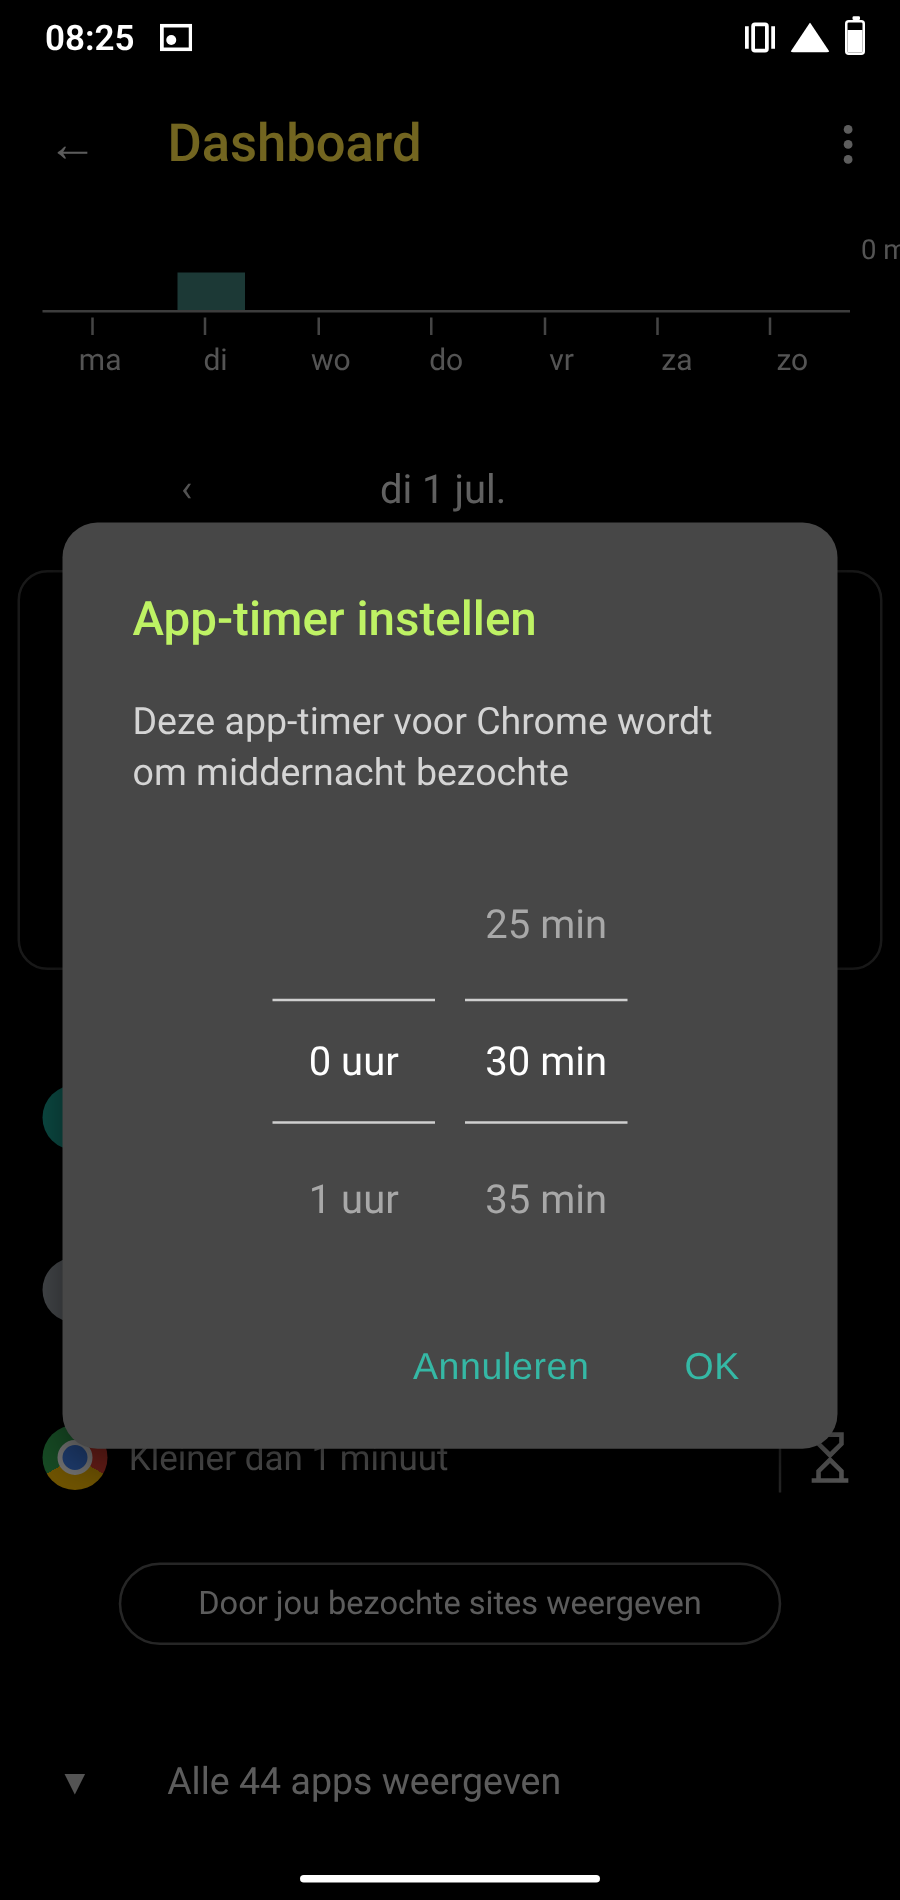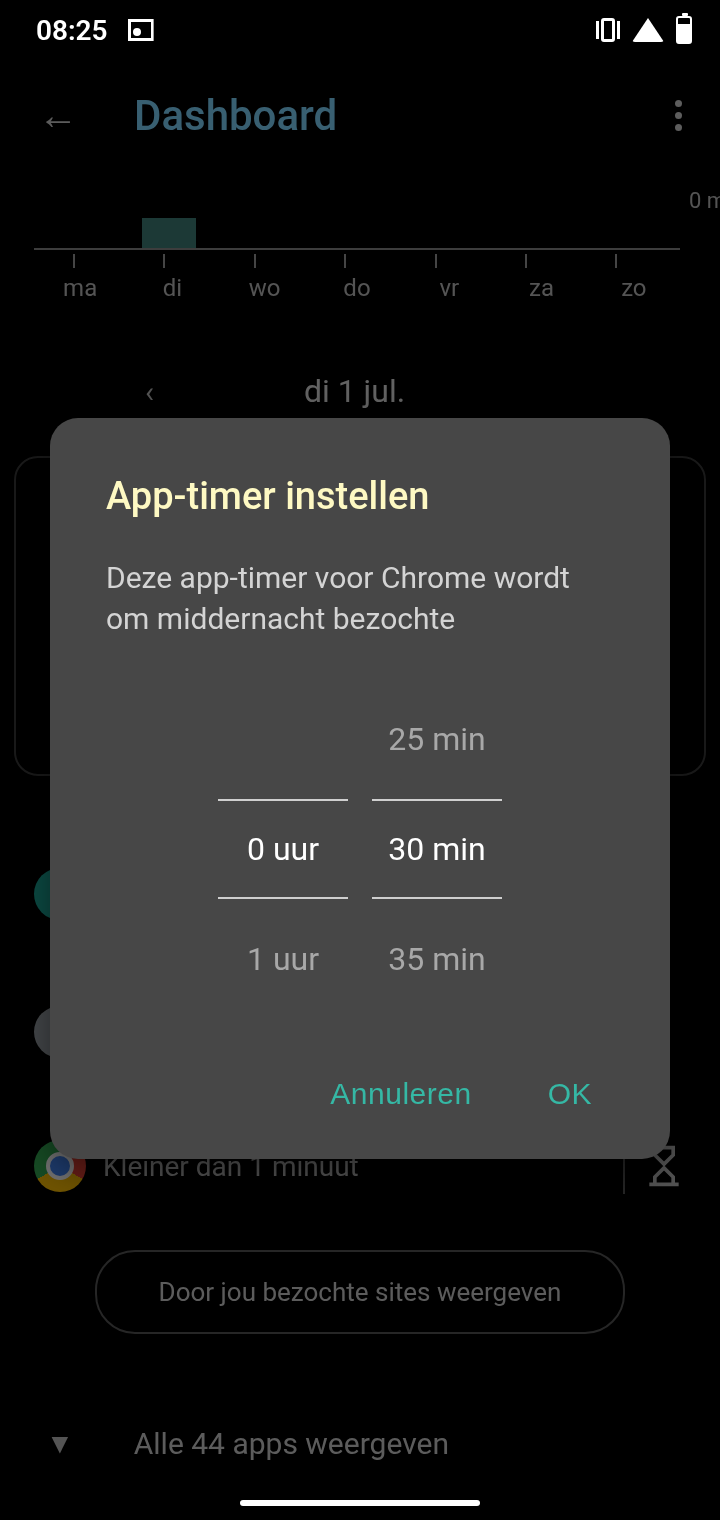--- a/index.html
+++ b/index.html
@@ -49,21 +49,21 @@
   
   .bg {
     position:absolute; inset:0; top:60px;
     filter: brightness(0.45);
     pointer-events:none;
   }
   .appbar {
     height:110px; display:flex; align-items:center; padding:0 24px;
   }
   .back-arrow{font-size:40px;color:#ccc;padding:10px 14px;}
-  .appbar-title{font-size:42px;font-weight:500;color:#7dd3fc;margin-left:42px;flex:1;}
+  .appbar-title{font-size:42px;font-weight:500;color:#fde047;margin-left:42px;flex:1;}
   .kebab{font-size:34px;color:#cfcfcf;padding:10px 14px;letter-spacing:0;}
   .kebab-dot{width:7px;height:7px;border-radius:50%;background:#cfcfcf;margin:5px 0;}
 
   .chart {
     position:relative;height:80px;margin:0 40px 0 34px;
     border-bottom:2px solid #888;
   }
   .chart .zerolabel{position:absolute;right:-46px;top:18px;color:#bbb;font-size:22px;}
   .chart .bar{position:absolute;bottom:0;left:108px;width:54px;height:30px;background:#3f7f77;}
   .ticks{position:relative;height:20px;margin:0 40px 0 34px;}
@@ -85,35 +85,35 @@
   .app-icon{width:52px;height:52px;border-radius:50%;}
   .ic-teal{background:#1aa89a;}
   .ic-grey{background:#9aa0a6;}
   .ic-chrome{background:conic-gradient(#ea4335 0 120deg,#fbbc05 120deg 240deg,#34a853 240deg 360deg);position:relative;}
   .ic-chrome::after{content:"";position:absolute;inset:12px;border-radius:50%;background:#4285f4;border:4px solid #fff;}
   .app-meta{flex:1;}
   .app-sub{font-size:28px;color:#bbb;}
   .app-div{width:2px;height:56px;background:#555;}
   .app-action{width:44px;height:44px;}
 
-  .chip{margin:56px auto 0;width:530px;height:84px;border:2px solid #555;border-radius:40px;display:flex;align-items:center;justify-content:center;font-size:26px;color:#ccc;}
+  .chip{margin:56px auto 0;width:530px;height:66px;border:2px solid #555;border-radius:40px;display:flex;align-items:center;justify-content:center;font-size:26px;color:#ccc;}
 
   .allapps{display:flex;align-items:center;gap:60px;padding:0 46px;margin-top:92px;font-size:30px;color:#ccc;}
   .chevdown{font-size:28px;color:#bbb;}
 
   
   .dialog{
     position:absolute; left:50px; right:50px; top:418px;
     background:#474747; border-radius:28px;
     padding:56px 56px 36px;
     box-shadow:0 10px 40px rgba(0,0,0,.5);
     color:#ececec;
     z-index:10;
   }
-  .dialog-title{font-size:38px;font-weight:500;color:#fef9c3;margin-bottom:40px;}
+  .dialog-title{font-size:38px;font-weight:500;color:#bef264;margin-bottom:40px;}
   .dialog-msg{font-size:30px;line-height:1.35;color:#d4d4d4;margin-bottom:40px;}
 
   .pickers{display:flex;justify-content:center;gap:24px;margin:0 auto;}
   .picker{width:130px;text-align:center;}
   .pick-cell{height:120px;display:flex;align-items:center;justify-content:center;font-size:32px;}
   .pick-faded{color:#a8a8a8;}
   .pick-selected{color:#fff;border-top:2px solid #cfcfcf;border-bottom:2px solid #cfcfcf;height:100px;}
 
   .dialog-actions{display:flex;justify-content:flex-end;gap:60px;margin-top:46px;padding-right:14px;}
   .dlg-btn{font-size:30px;font-weight:400;color:#35b8a5;background:none;border:none;letter-spacing:.5px;padding:12px 8px;}

